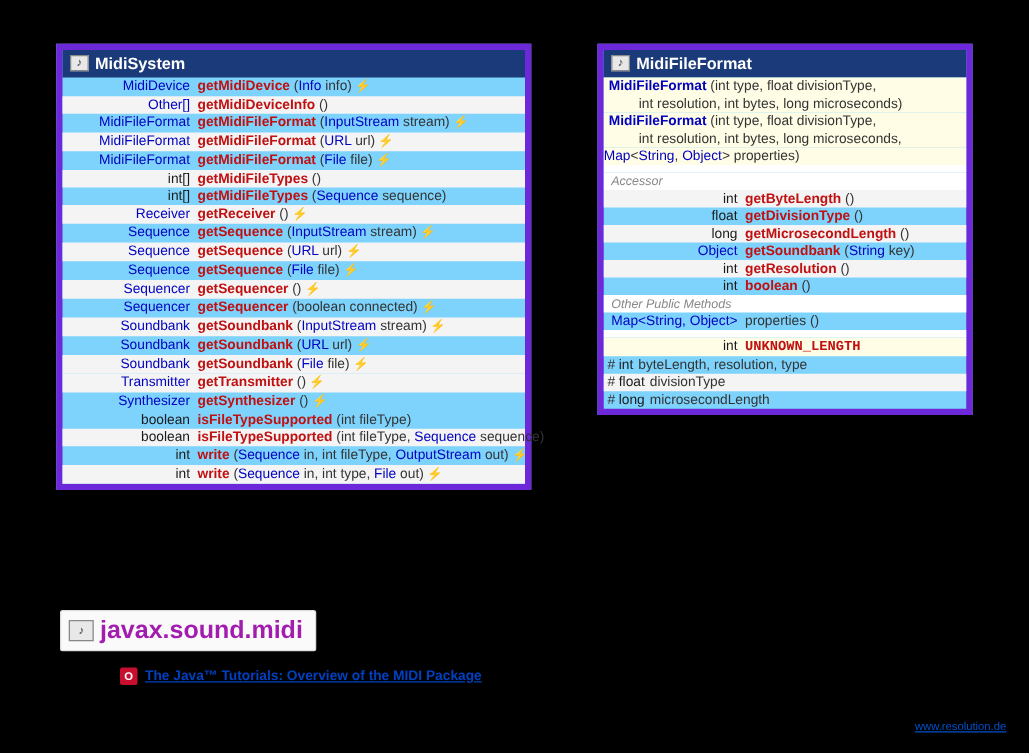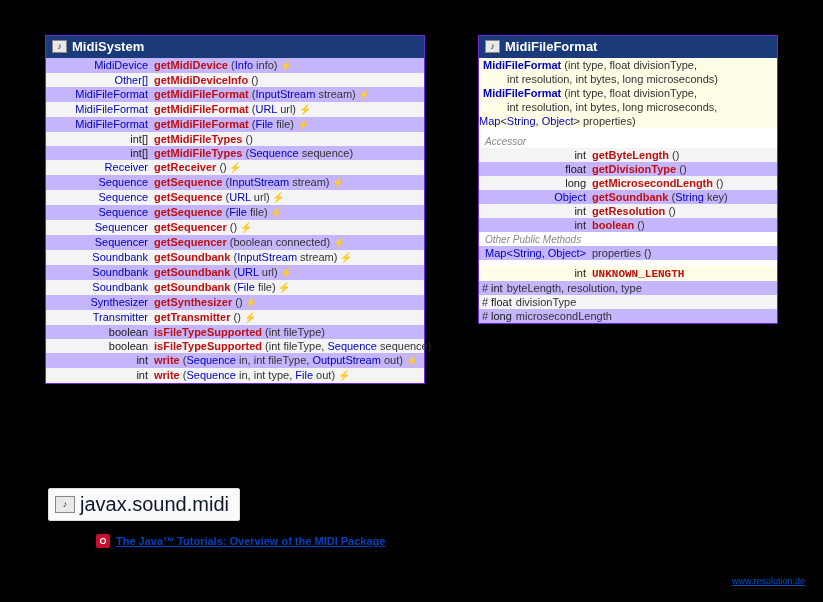--- a/index.html
+++ b/index.html
@@ -7,22 +7,22 @@
     background: #000;
     font-family: Verdana, Arial, sans-serif;
     font-size: 11px;
     width: 823px;
     height: 602px;
     position: relative;
     overflow: hidden;
   }
   .class-box {
     position: absolute;
-    background: #c4b5fd;
-    border: 1px solid #6d28d9;
+    background: #7dd3fc;
+    border: 5px solid #6d28d9;
   }
   .class-header {
     background: #1a3a7a;
     color: #fff;
     font-weight: bold;
     font-size: 13px;
     padding: 3px 6px 4px 6px;
     display: flex;
     align-items: center;
   }
@@ -85,21 +85,21 @@
     top: 488px;
     left: 48px;
     display: flex;
     align-items: center;
     background: #fafafa;
     border: 1px solid #ddd;
     padding: 4px 10px 4px 6px;
     border-radius: 2px;
   }
   .pkg-block .class-icon { width: 20px; height: 17px; }
-  .pkg-block .pkg-name { font-size: 20px; font-weight: normal; color: #0f172a; }
+  .pkg-block .pkg-name { font-size: 20px; font-weight: bold; color: #a21caf; }
   .tut-link {
     position: absolute;
     top: 534px;
     left: 96px;
     display: flex;
     align-items: center;
     font-size: 11px;
   }
   .tut-icon {
     width: 14px; height: 14px; background: #c8102e;
@@ -183,27 +183,27 @@
         <div class="sig"><span class="m">getSoundbank</span> <span class="p">(<span class="t">InputStream</span><span class="p"> stream</span>)</span> <span class="e">⚡</span></div>
       </div>
       <div class="row">
         <div class="ret">Soundbank</div>
         <div class="sig"><span class="m">getSoundbank</span> <span class="p">(<span class="t">URL</span><span class="p"> url</span>)</span> <span class="e">⚡</span></div>
       </div>
       <div class="row alt">
         <div class="ret">Soundbank</div>
         <div class="sig"><span class="m">getSoundbank</span> <span class="p">(<span class="t">File</span><span class="p"> file</span>)</span> <span class="e">⚡</span></div>
       </div>
+      <div class="row alt">
+        <div class="ret">Transmitter</div>
+        <div class="sig"><span class="m">getTransmitter</span> <span class="p">()</span> <span class="e">⚡</span></div>
+      </div>
       <div class="row">
         <div class="ret">Synthesizer</div>
         <div class="sig"><span class="m">getSynthesizer</span> <span class="p">()</span> <span class="e">⚡</span></div>
-      </div>
-      <div class="row alt">
-        <div class="ret">Transmitter</div>
-        <div class="sig"><span class="m">getTransmitter</span> <span class="p">()</span> <span class="e">⚡</span></div>
       </div>
       <div class="row">
         <div class="ret kw">boolean</div>
         <div class="sig"><span class="m">isFileTypeSupported</span> <span class="p">(<span class="p">int fileType</span>)</span></div>
       </div>
       <div class="row alt">
         <div class="ret kw">boolean</div>
         <div class="sig"><span class="m">isFileTypeSupported</span> <span class="p">(<span class="p">int fileType, </span><span class="t">Sequence</span><span class="p"> sequence</span>)</span></div>
       </div>
       <div class="row">

